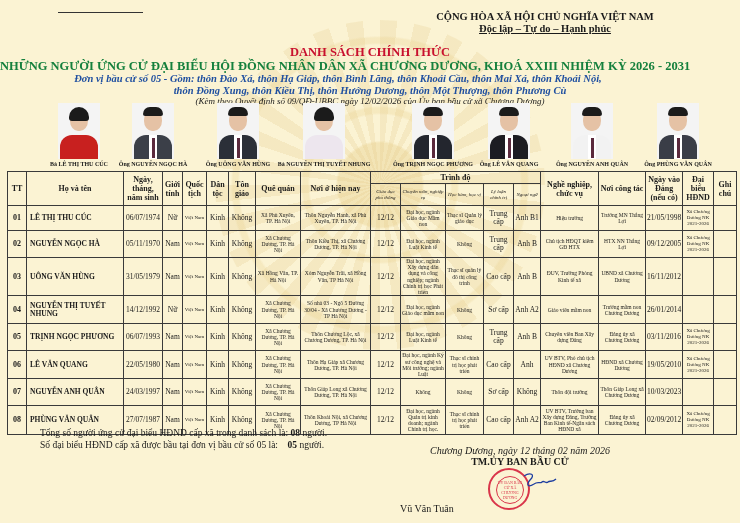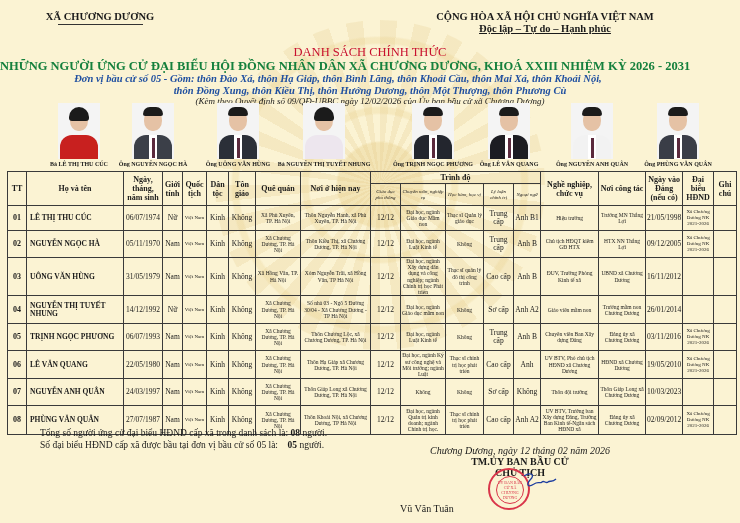--- a/index.html
+++ b/index.html
@@ -14,21 +14,21 @@
     background:
       radial-gradient(circle at center, rgba(226,196,120,0.35) 0 18%, transparent 19% 30%, rgba(226,196,120,0.25) 31% 33%, transparent 34% 60%, rgba(226,196,120,0.25) 61% 63%, transparent 64%),
       repeating-conic-gradient(rgba(214,180,100,0.18) 0 6deg, transparent 6deg 12deg);
     opacity:0.9;
   }
   .abs { position:absolute; }
   .hdr-left { left:20px; top:11px; width:160px; text-align:center; font-weight:bold; font-size:10.5px; line-height:12px; }
   .hdr-left .line { width:85px; height:0; border-top:1px solid #333; margin:1px auto 0; }
   .hdr-right { left:380px; top:11px; width:330px; text-align:center; font-weight:bold; font-size:10.5px; line-height:12px; }
   .hdr-right .sub { text-decoration:underline; }
-  .title1 { left:0; top:45px; width:740px; text-align:center; color:#c8102e; font-weight:normal; font-size:12.5px; }
+  .title1 { left:0; top:45px; width:740px; text-align:center; color:#c8102e; font-weight:bold; font-size:12.5px; }
   .title2 { left:0; top:59px; width:740px; color:#15803d; font-weight:bold; font-size:12.5px; }
   .unit1 { left:0; top:73px; width:676px; text-align:center; color:#1f4fa0; font-style:italic; font-weight:bold; font-size:10.5px; }
   .unit2 { left:0; top:85px; width:740px; text-align:center; color:#1f4fa0; font-style:italic; font-weight:bold; font-size:10.5px; }
   .attach { left:0; top:96px; width:740px; text-align:center; font-style:italic; font-size:9px; }
 
   .photo { position:absolute; top:103px; width:42px; height:56px; background:#f4f4f4; overflow:hidden; }
   .photo .head { position:absolute; left:12px; top:6px; width:18px; height:22px; border-radius:50% 50% 45% 45%; background:#e5c2a5; }
   .photo .hair { position:absolute; left:11px; top:4px; width:20px; height:9px; border-radius:10px 10px 3px 3px; background:#1b1b1b; }
   .photo .body { position:absolute; left:2px; top:32px; width:38px; height:26px; border-radius:12px 12px 0 0; }
   .photo .shirt { position:absolute; left:17px; top:32px; width:8px; height:24px; background:#fff; }
@@ -59,21 +59,20 @@
   .stamp .inner { position:absolute; left:6px; top:6px; width:26px; height:26px; border:1px solid #d9354a; border-radius:50%; display:flex; align-items:center; justify-content:center; line-height:5px; }
   .signature { left:520px; top:470px; width:40px; height:22px; }
   .signer { left:400px; top:503px; width:240px; text-align:left; font-weight:normal; font-size:10px; }
 </style>
 </head>
 <body>
 
 <div class="bg-emblem"></div>
 
 <div class="abs hdr-left">
-  <div>XÃ CHƯƠNG DƯƠNG</div>
   <div class="line"></div>
 </div>
 
 <div class="abs hdr-right">
   <div>CỘNG HÒA XÃ HỘI CHỦ NGHĨA VIỆT NAM</div>
   <div class="sub">Độc lập – Tự do – Hạnh phúc</div>
 </div>
 
 <div class="abs title1">DANH SÁCH CHÍNH THỨC</div>
 <div class="abs title2">NHỮNG NGƯỜI ỨNG CỬ ĐẠI BIỂU HỘI ĐỒNG NHÂN DÂN XÃ CHƯƠNG DƯƠNG, KHOÁ XXIII NHIỆM KỲ 2026 - 2031</div>
@@ -365,21 +364,20 @@
 </table>
 
 <div class="abs summary">
   <div><span>Tổng số người ứng cử đại biểu HĐND cấp xã trong danh sách là: </span><b>08</b><span> người.</span></div>
   <div><span style="white-space:pre">Số đại biểu HĐND cấp xã được bầu tại đơn vị bầu cử số 05 là:    </span><b>05</b><span> người.</span></div>
 </div>
 
 <div class="abs sign-date">Chương Dương, ngày 12 tháng 02 năm 2026</div>
 <div class="abs sign-org">
   <div>TM.ỦY BAN BẦU CỬ</div>
-  <div>CHỦ TỊCH</div>
 </div>
 <div class="abs stamp">
   <div class="inner">ỦY BAN BẦU CỬ XÃ CHƯƠNG DƯƠNG</div>
 </div>
 <svg class="abs signature" viewBox="0 0 40 22">
   <path d="M4 6 C10 2, 16 4, 10 10 C6 15, 8 18, 14 14 C18 11, 20 14, 22 12 C24 10, 26 14, 28 12 C30 10, 32 13, 36 9" stroke="#1f3fa0" stroke-width="1.3" fill="none"></path>
 </svg>
 <div class="abs signer">Vũ Văn Tuân</div>
 
 </body></html>

